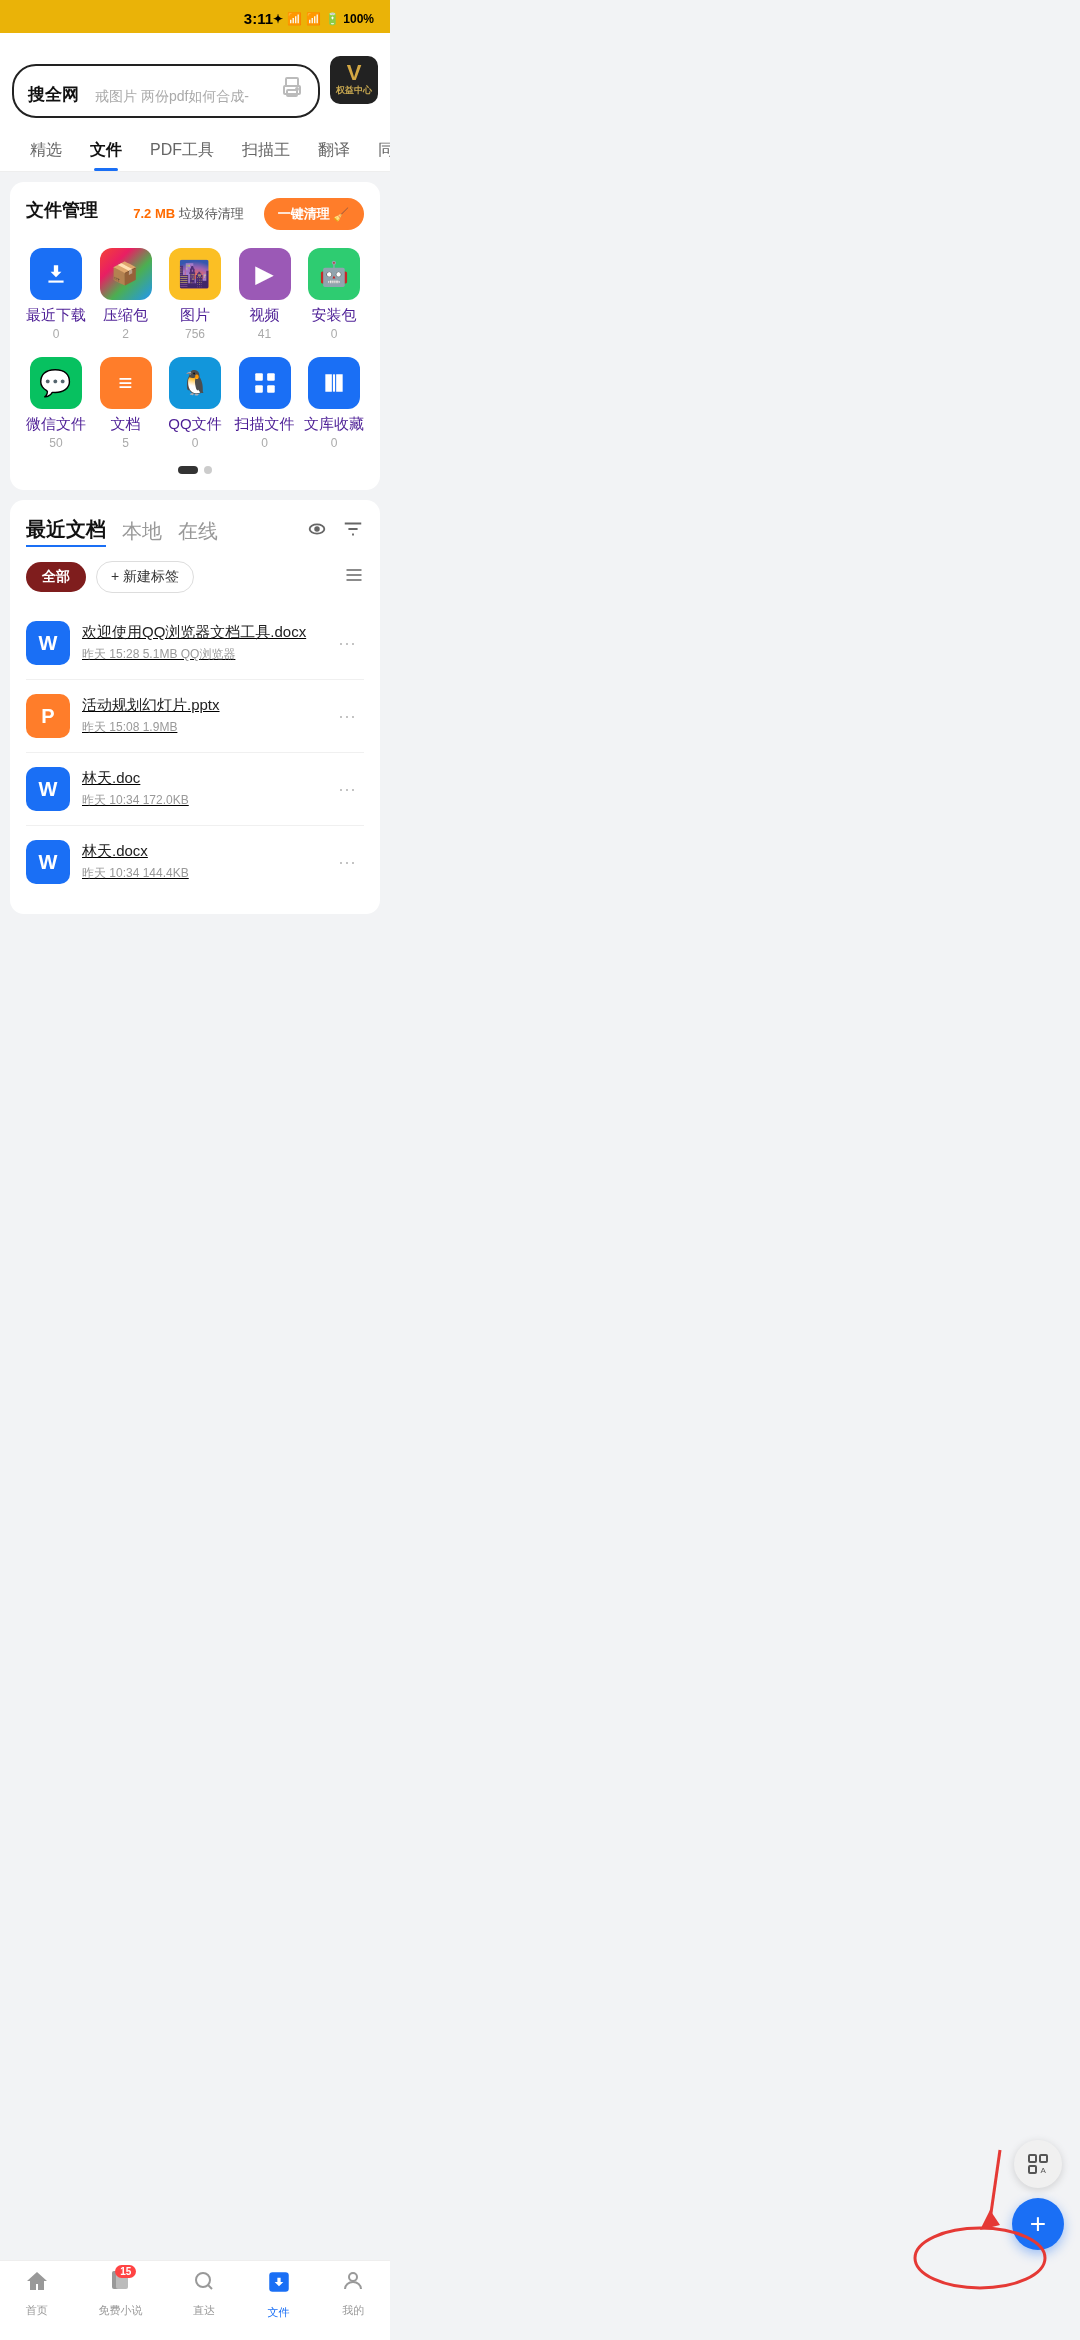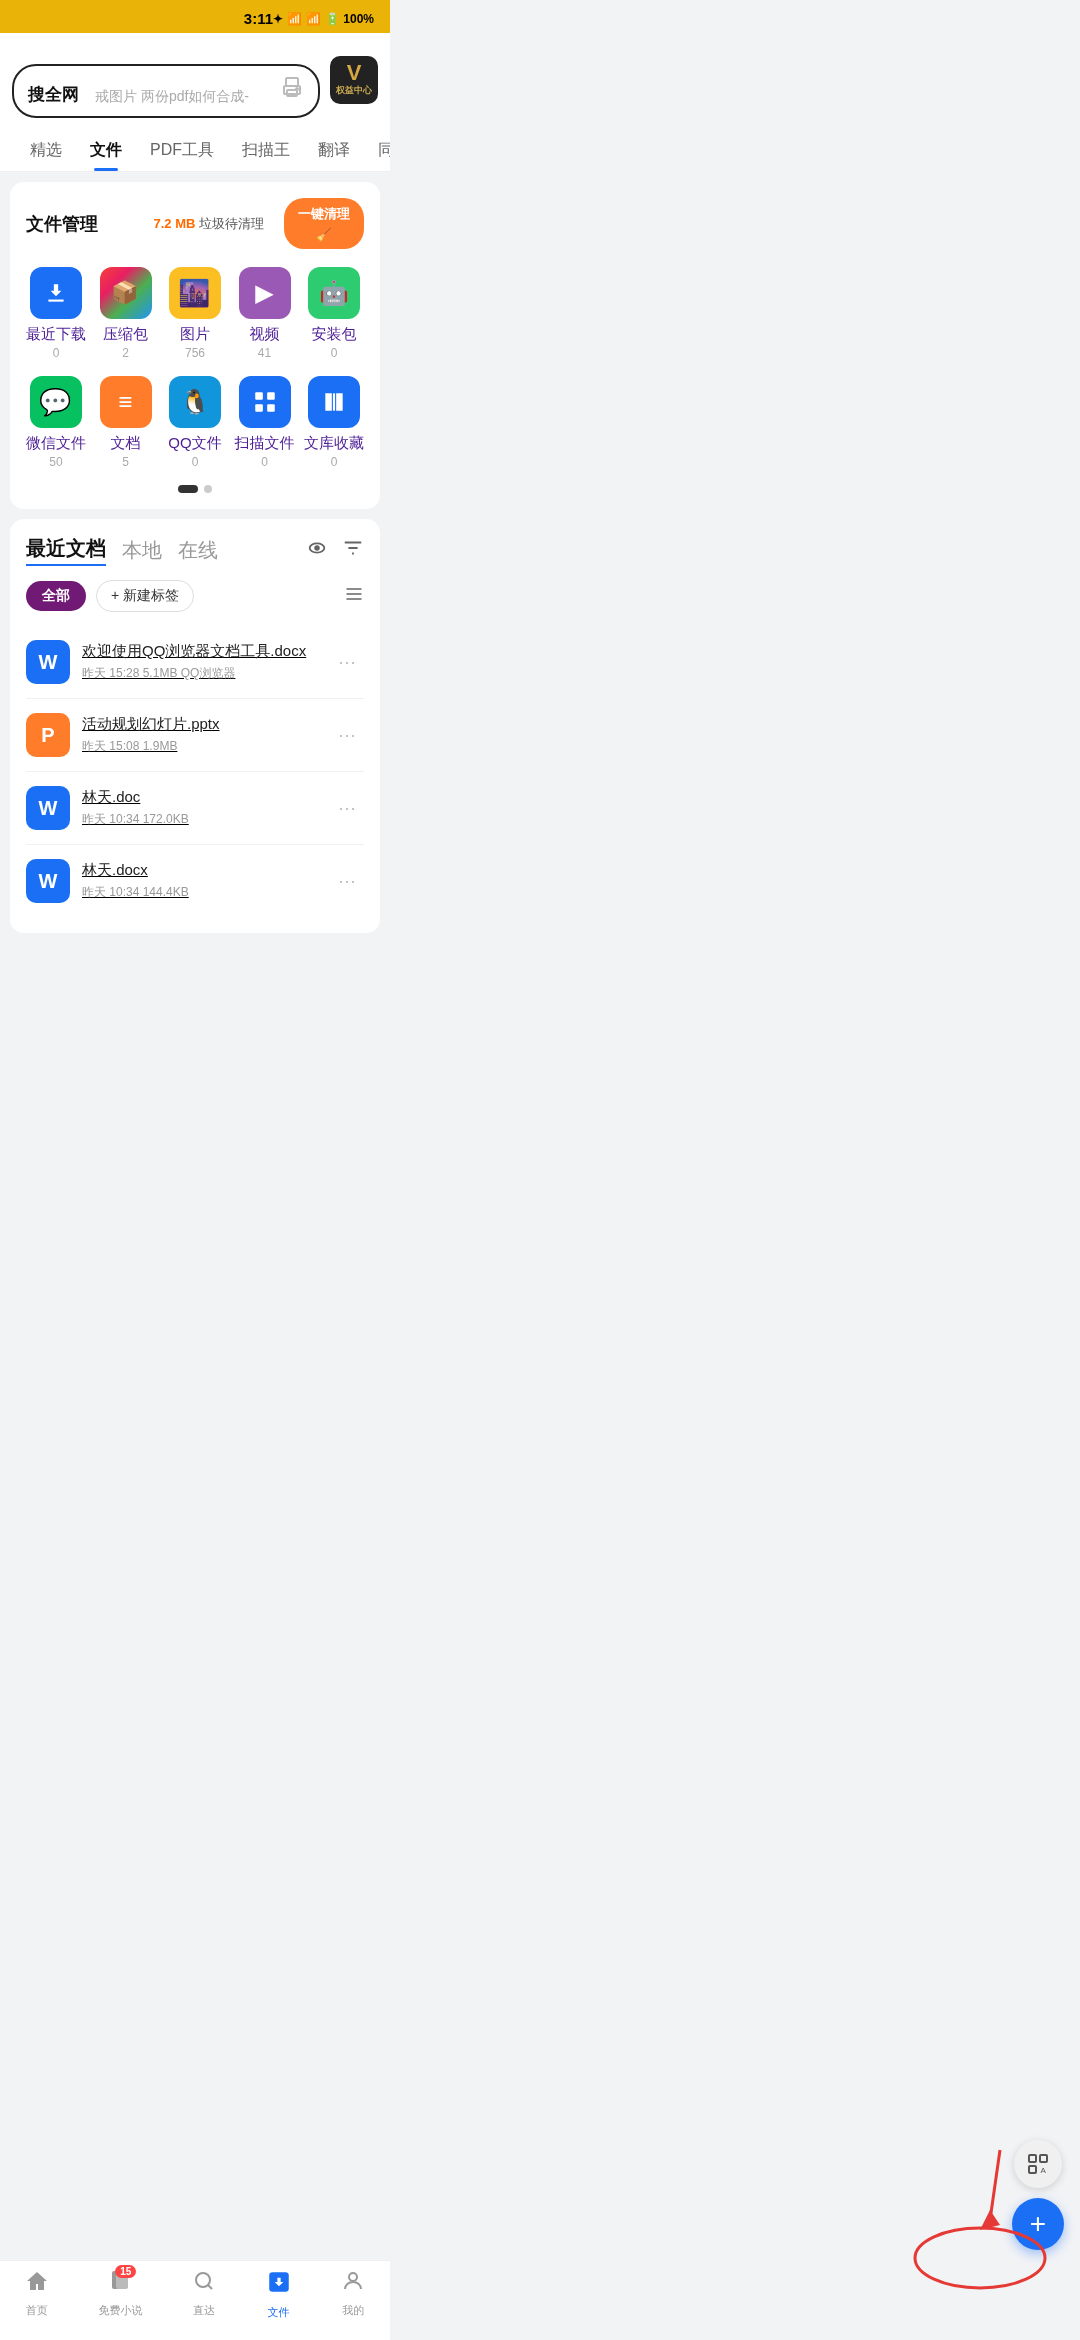--- a/index.html
+++ b/index.html
@@ -119,21 +119,21 @@
 
     
     .file-mgmt-card {
       background: #fff;
       border-radius: 14px;
       padding: 16px;
       margin-bottom: 10px;
     }
     .file-mgmt-header {
       display: flex;
-      align-items: center;
+      align-items: flex-start;
       justify-content: space-between;
       margin-bottom: 18px;
     }
     .file-mgmt-title {
       font-size: 18px;
       font-weight: 700;
       color: #111;
     }
     .trash-info {
       font-size: 13px;
@@ -148,21 +148,20 @@
       color: #fff;
       border: none;
       border-radius: 20px;
       padding: 7px 14px;
       font-size: 13px;
       font-weight: 600;
       display: flex;
       align-items: center;
       gap: 4px;
       cursor: pointer;
-      flex-direction: column;
     }
 
     .file-grid {
       display: flex;
       justify-content: space-between;
       margin-bottom: 16px;
     }
     .file-item {
       display: flex;
       flex-direction: column;
@@ -252,21 +251,21 @@
     }
 
     
     .tag-filter {
       display: flex;
       align-items: center;
       gap: 10px;
       margin-bottom: 14px;
     }
     .tag-all {
-      background: #701a75;
+      background: #7f1d1d;
       color: #fff;
       border-radius: 20px;
       padding: 6px 16px;
       font-size: 14px;
       font-weight: 600;
       cursor: pointer;
     }
     .tag-new {
       border: 1px solid #ddd;
       border-radius: 20px;

